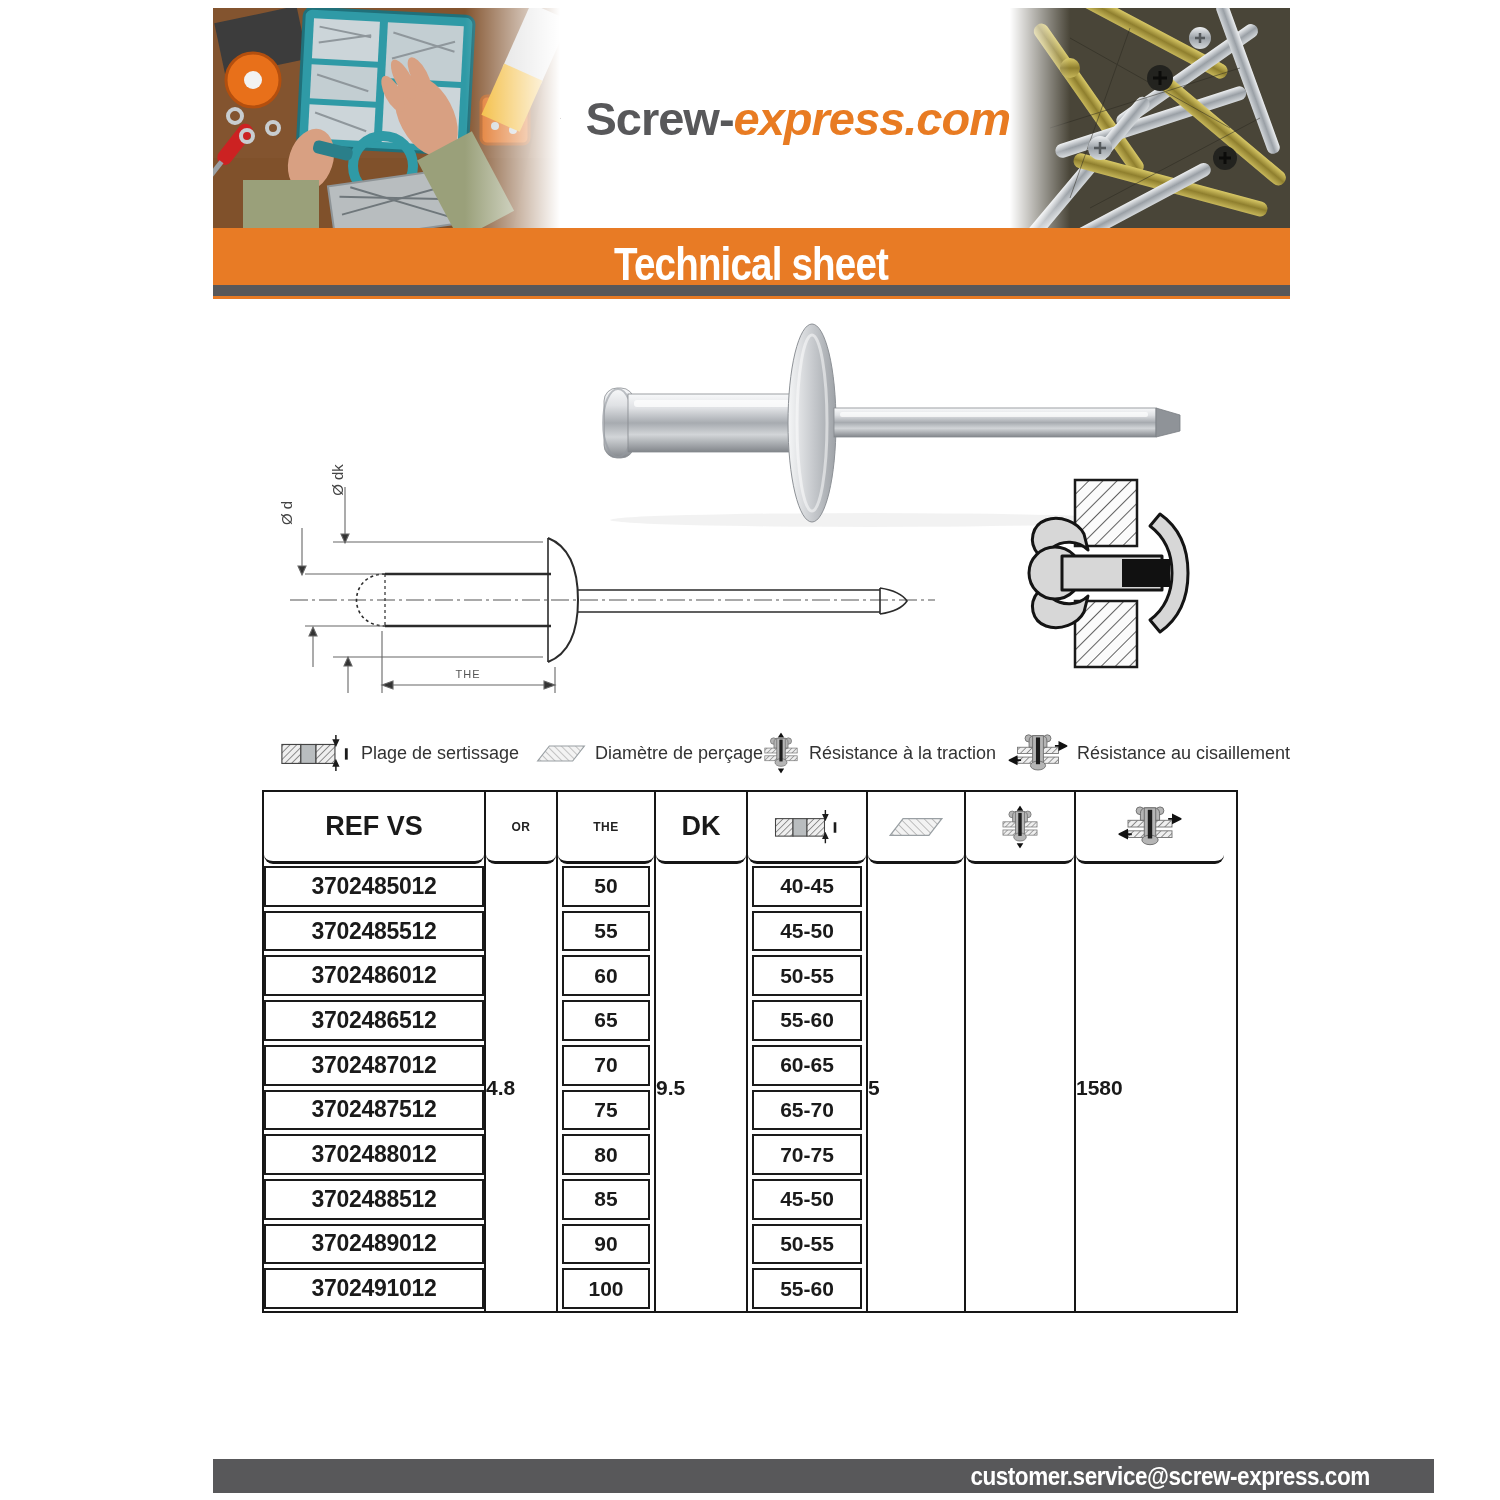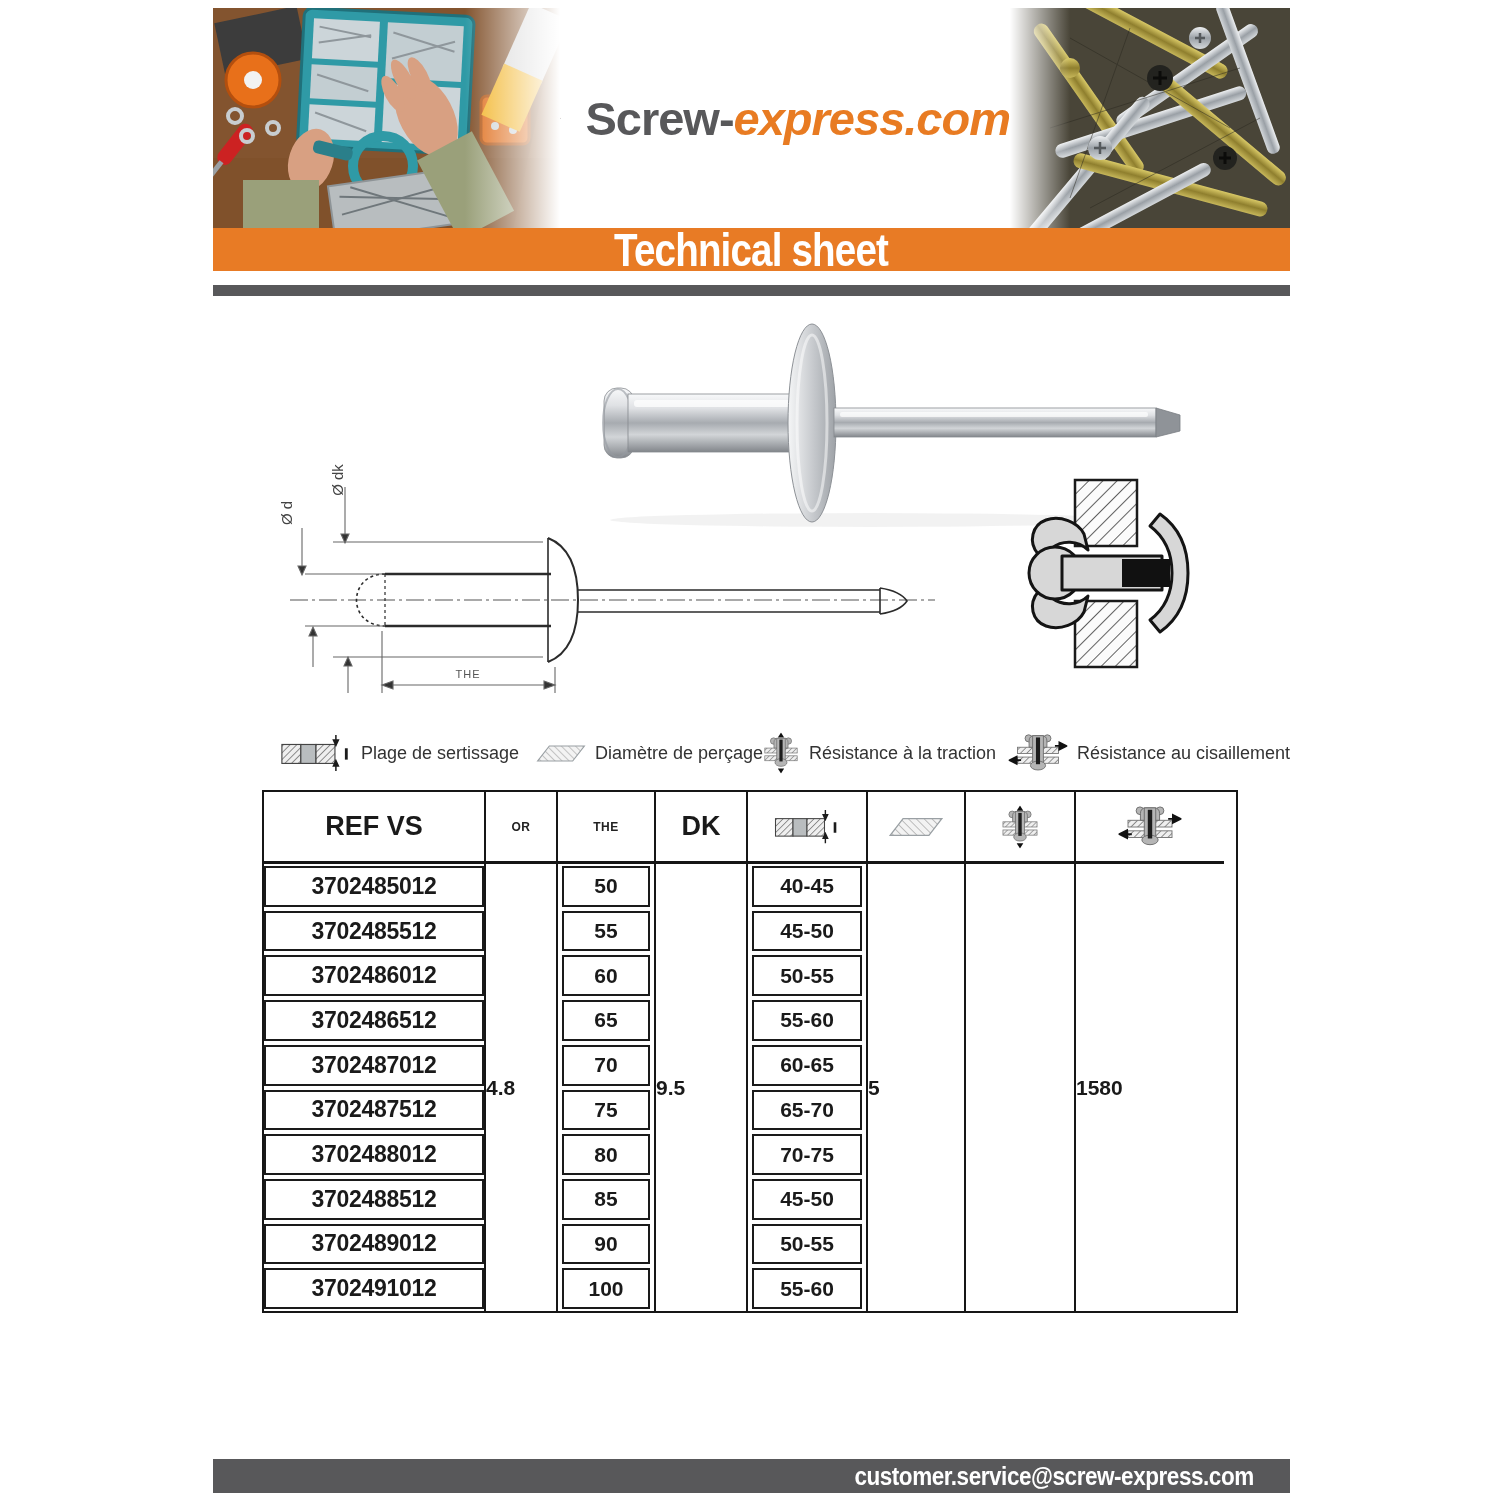--- a/index.html
+++ b/index.html
@@ -11,51 +11,51 @@
   .collage{left:213px;top:8px;width:1077px;height:220px;display:flex;}
   .ph{position:relative;height:220px;overflow:hidden;}
   .ph-left{width:347px;}
   .logo-area{width:450px;display:flex;align-items:center;justify-content:center;gap:24px;background:#fff;}
   .ph-right{width:280px;}
   .logo-text{font-size:47px;font-weight:bold;letter-spacing:-1px;white-space:nowrap;}
   .logo-g{color:#58585a;}
   .logo-o{color:#e87b22;font-style:italic;}
 
   
-  .banner{left:213px;top:228px;width:1077px;height:43px;background:#e87b25;
+  .banner{left:213px;top:228px;width:1077px;height:71px;background:#e87b25;
           display:flex;align-items:center;justify-content:center;}
   .banner span{font-size:47px;font-weight:bold;color:#fff;display:inline-block;
                transform:scaleX(.82);letter-spacing:-1px;}
   .strip{left:213px;top:285px;width:1077px;height:11px;background:#58585a;}
 
   
   .litem{position:absolute;top:726px;height:54px;display:flex;align-items:center;gap:9px;}
   .litem .lbl{font-size:18px;color:#333;white-space:nowrap;}
 
   
   .dtable{left:262px;top:790px;width:976px;height:523px;display:flex;
           border:2.5px solid #161616;box-sizing:border-box;}
   .col{display:flex;flex-direction:column;border-right:2.5px solid #161616;box-sizing:border-box;}
   .col:last-child{border-right:none;}
   .hcell{height:72px;border-bottom:3.5px solid #161616;display:flex;align-items:center;
-         justify-content:center;box-sizing:border-box;}
+         justify-content:center;box-sizing:border-box;border-radius:9px;}
   .bigh{font-size:27px;font-weight:bold;}
   .smallh{font-size:12px;font-weight:600;letter-spacing:.5px;color:#222;}
   .bodyc{flex:1;display:flex;flex-direction:column;}
   .bodyc.single{justify-content:center;}
   .val{font-size:21px;font-weight:bold;}
   .rbox{flex:1;margin:2px 0;border:2px solid #1a1a1a;display:flex;align-items:center;
         justify-content:center;box-sizing:border-box;background:#fff;}
   .rbox.inset{margin:2px 4px;}
   .refv{font-size:23px;font-weight:bold;letter-spacing:-.3px;}
 
   .note{left:292px;top:1342px;font-size:22px;color:#222;letter-spacing:.2px;}
 
-  .footerbar{left:213px;top:1459px;width:1077px;height:34px;background:#58585a;
-             display:flex;align-items:center;justify-content:flex-end;padding-right:36px;
+  .footerbar{left:213px;top:1459px;width:1221px;height:34px;background:#58585a;
+             display:flex;align-items:center;justify-content:flex-end;padding-right:64px;
              box-sizing:border-box;}
   .footerbar span{color:#fff;font-weight:bold;font-size:25px;display:inline-block;
                   transform:scaleX(.9);transform-origin:right center;letter-spacing:-.5px;}
   svg{display:block;}
   text{font-family:"Liberation Sans",sans-serif;}
 </style>
 </head>
 <body>
 
 <svg width="0" height="0" style="position:absolute" aria-hidden="true">

